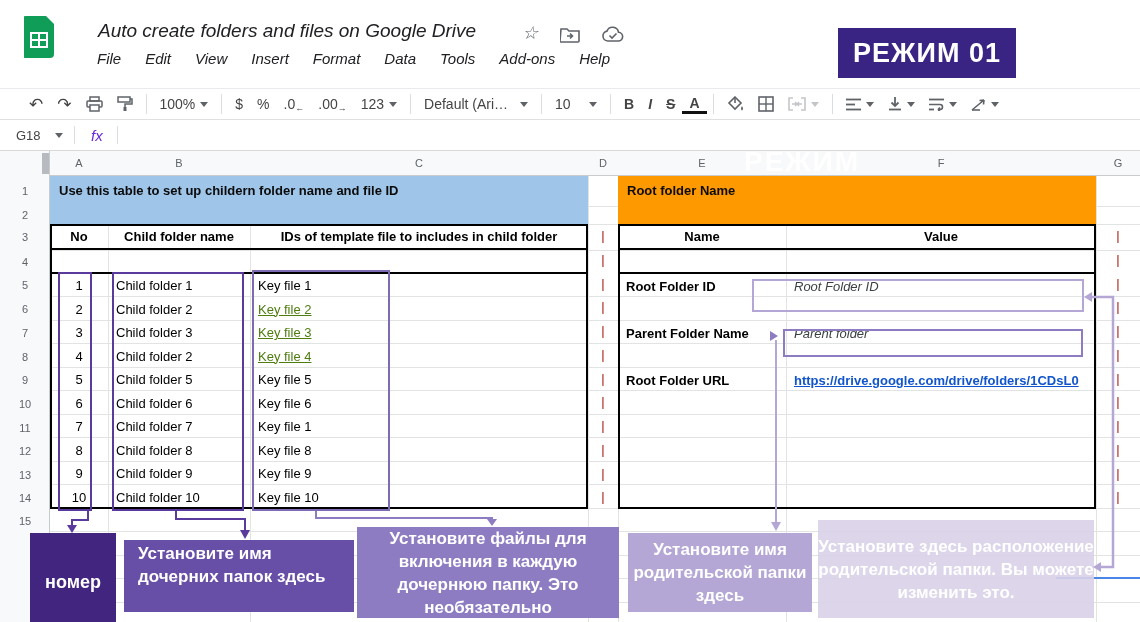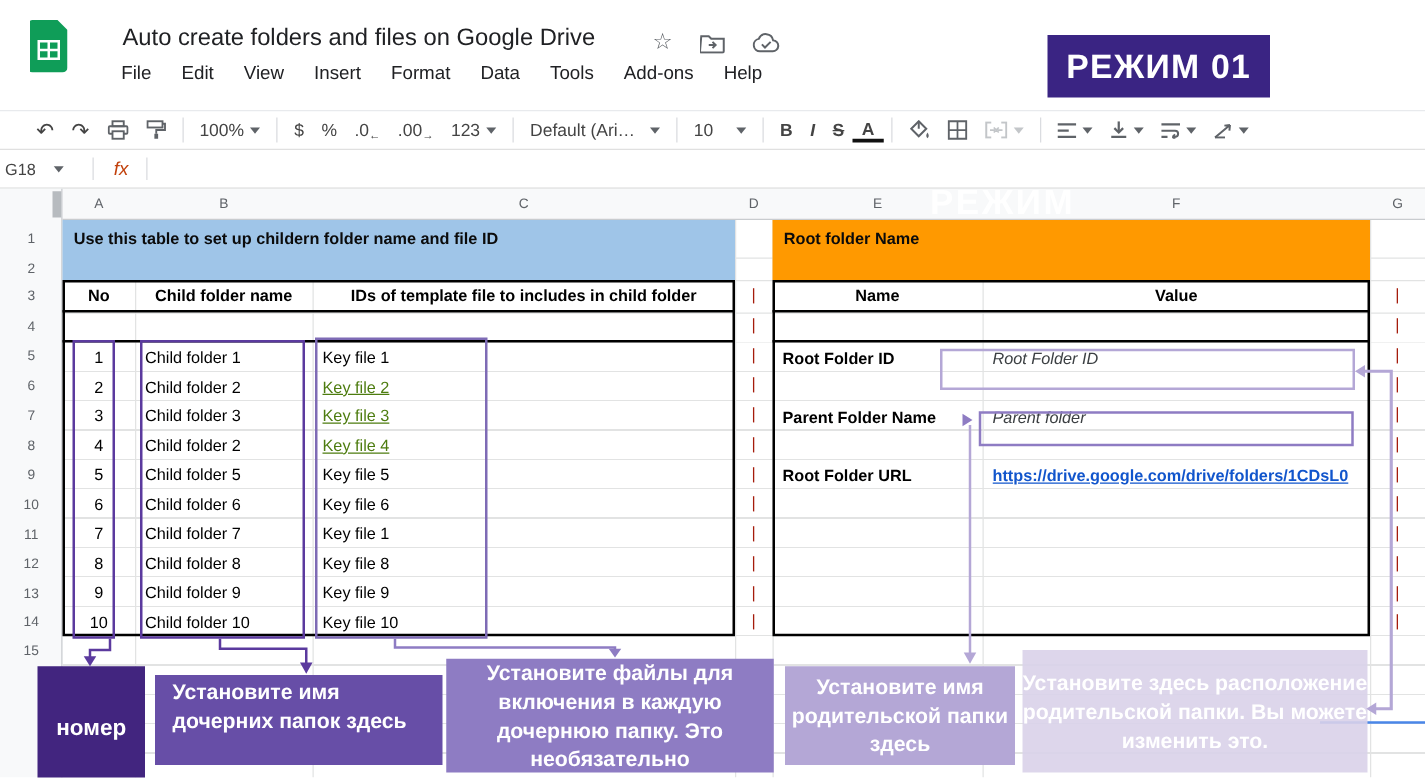--- a/index.html
+++ b/index.html
@@ -1,21 +1,21 @@
 <!DOCTYPE html>
 <html><head>
 <meta charset="utf-8">
 <style>
   * { margin:0; padding:0; box-sizing:border-box; }
   html,body { width:1140px; height:622px; }
   body { font-family:"Liberation Sans", sans-serif; background:#fff; position:relative; overflow:hidden; }
   .abs { position:absolute; }
 
   
-  .topbar { position:absolute; left:0; top:0; width:1098px; height:88px; background:#fff; }
+  .topbar { position:absolute; left:0; top:0; width:1098px; height:88px; background:#fff;font-style:italic; }
   .logo { position:absolute; left:24px; top:16px; }
   .doc-title { position:absolute; left:98px; top:20px; font-size:19px; color:#202124; white-space:nowrap; }
   .title-icon { position:absolute; top:22px; color:#5f6368; font-size:18px; }
   .menus { position:absolute; left:97px; top:50px; display:flex; gap:24px; font-size:15px; color:#202124; }
   .menus span { cursor:default; }
   .last-edit { margin-left:26px; color:#80868b; text-decoration:underline; font-size:15px; }
   .badge { position:absolute; left:838px; top:28px; width:178px; height:50px; background:#3a2483; color:#fff;
            font-size:27px; font-weight:bold; text-align:center; line-height:50px; letter-spacing:1px; z-index:40; }
 
   
@@ -30,23 +30,23 @@
   .caret.dis { border-top-color:#c3c6c9; }
   .tb.bold { font-weight:bold; }
   .tb.italic { font-style:italic; font-weight:bold; }
   .tb.strike { text-decoration:line-through; font-weight:bold; }
   .tb.tcolor { font-weight:bold; border-bottom:3px solid #111; height:20px; padding-bottom:0; }
   .small-note { font-size:9px; position:relative; top:4px; }
 
   
   .formulabar { position:absolute; left:0; top:120px; width:1140px; height:31px; border-bottom:1px solid #d9d9d9;
                 display:flex; align-items:center; background:#fff; }
-  .namebox { width:74px; padding-left:4px; font-size:13px; color:#444; display:flex; align-items:center; }
+  .namebox { width:74px; padding-left:16px; font-size:13px; color:#444; display:flex; align-items:center; }
   .fb-sep { width:1px; height:18px; background:#dadce0; }
-  .fx { font-style:italic; font-size:15px; color:#c2410c; margin:0 14px 0 16px; }
+  .fx { font-style:italic; font-size:15px; color:#6d28d9; margin:0 14px 0 16px; }
 
   
   .colhdr-bg { left:0; top:151px; width:1140px; height:25px; background:#f8f9fa; border-bottom:1px solid #c9cccf; }
   .rowhdr-bg { left:0; top:151px; width:50px; height:471px; background:#f8f9fa; border-right:1px solid #c9cccf; }
   .corner-bar { left:42px; top:153px; width:7px; height:21px; background:#b7bbbf; }
   .colhdr { top:151px; height:25px; line-height:25px; text-align:center; font-size:11px; color:#5f6368; z-index:3; }
   .rownum { left:0; width:50px; text-align:center; font-size:11px; color:#5f6368; z-index:1; }
   .vline { width:1px; background:#e2e3e3; top:176px; height:446px; z-index:0; }
   .hline { left:50px; width:1090px; height:1px; background:#e2e3e3; z-index:0; }
   .rowlines { left:50px; top:274px; width:1090px; height:348px; z-index:0;

